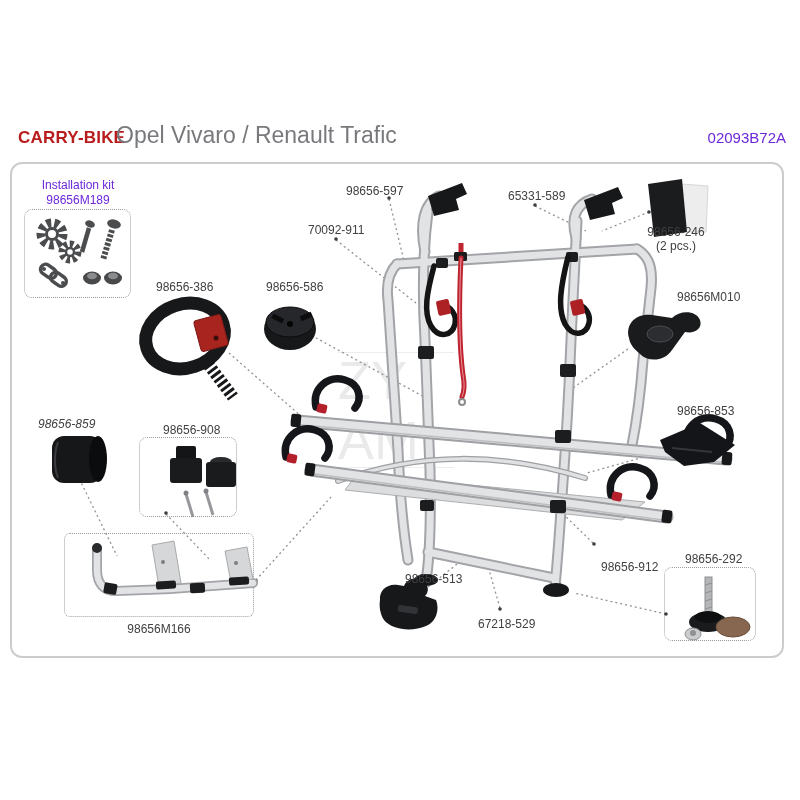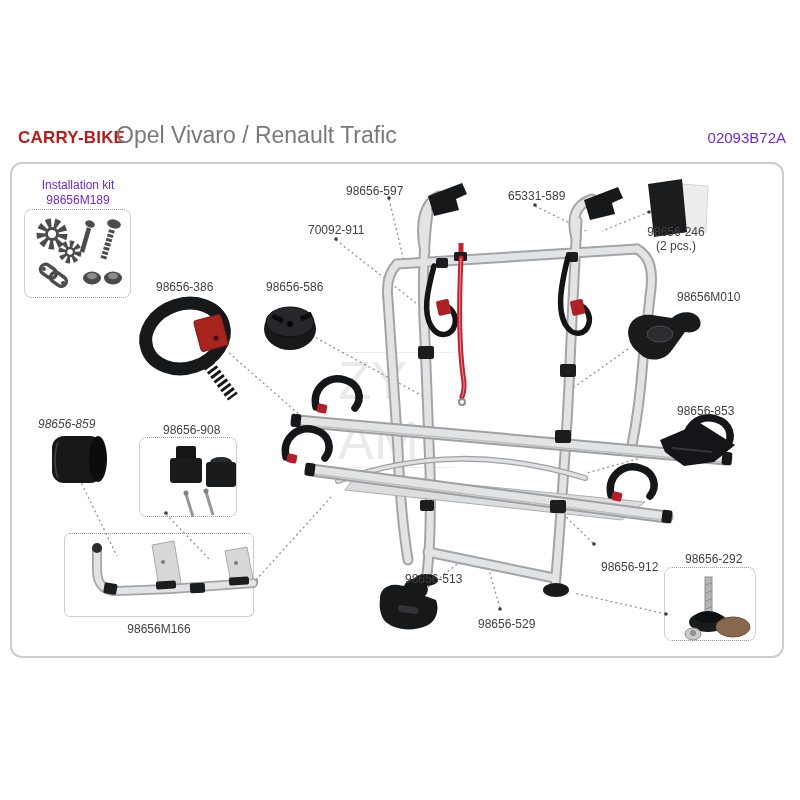--- a/index.html
+++ b/index.html
@@ -295,15 +295,15 @@
 <div class="plabel center" style="left:636px;top:239px;width:80px;text-align:center;">(2 pcs.)</div>
 <div class="plabel" style="left:308px;top:223px;">70092-911</div>
 <div class="plabel" style="left:266px;top:280px;">98656-586</div>
 <div class="plabel" style="left:156px;top:280px;">98656-386</div>
 <div class="plabel" style="left:677px;top:290px;">98656M010</div>
 <div class="plabel" style="left:677px;top:404px;">98656-853</div>
 <div class="plabel" style="left:38px;top:417px;font-style:italic;">98656-859</div>
 <div class="plabel" style="left:163px;top:423px;">98656-908</div>
 <div class="plabel" style="left:601px;top:537px;margin-top:23px;">98656-912</div>
 <div class="plabel" style="left:373px;top:572px;margin-left:32px;">98656-513</div>
-<div class="plabel" style="left:478px;top:617px;">98656-529</div>
+<div class="plabel" style="left:478px;top:617px;">67218-529</div>
 <div class="plabel" style="left:685px;top:552px;">98656-292</div>
 <div class="plabel center" style="left:119px;top:622px;width:80px;">98656M166</div>
 
 </body></html>

